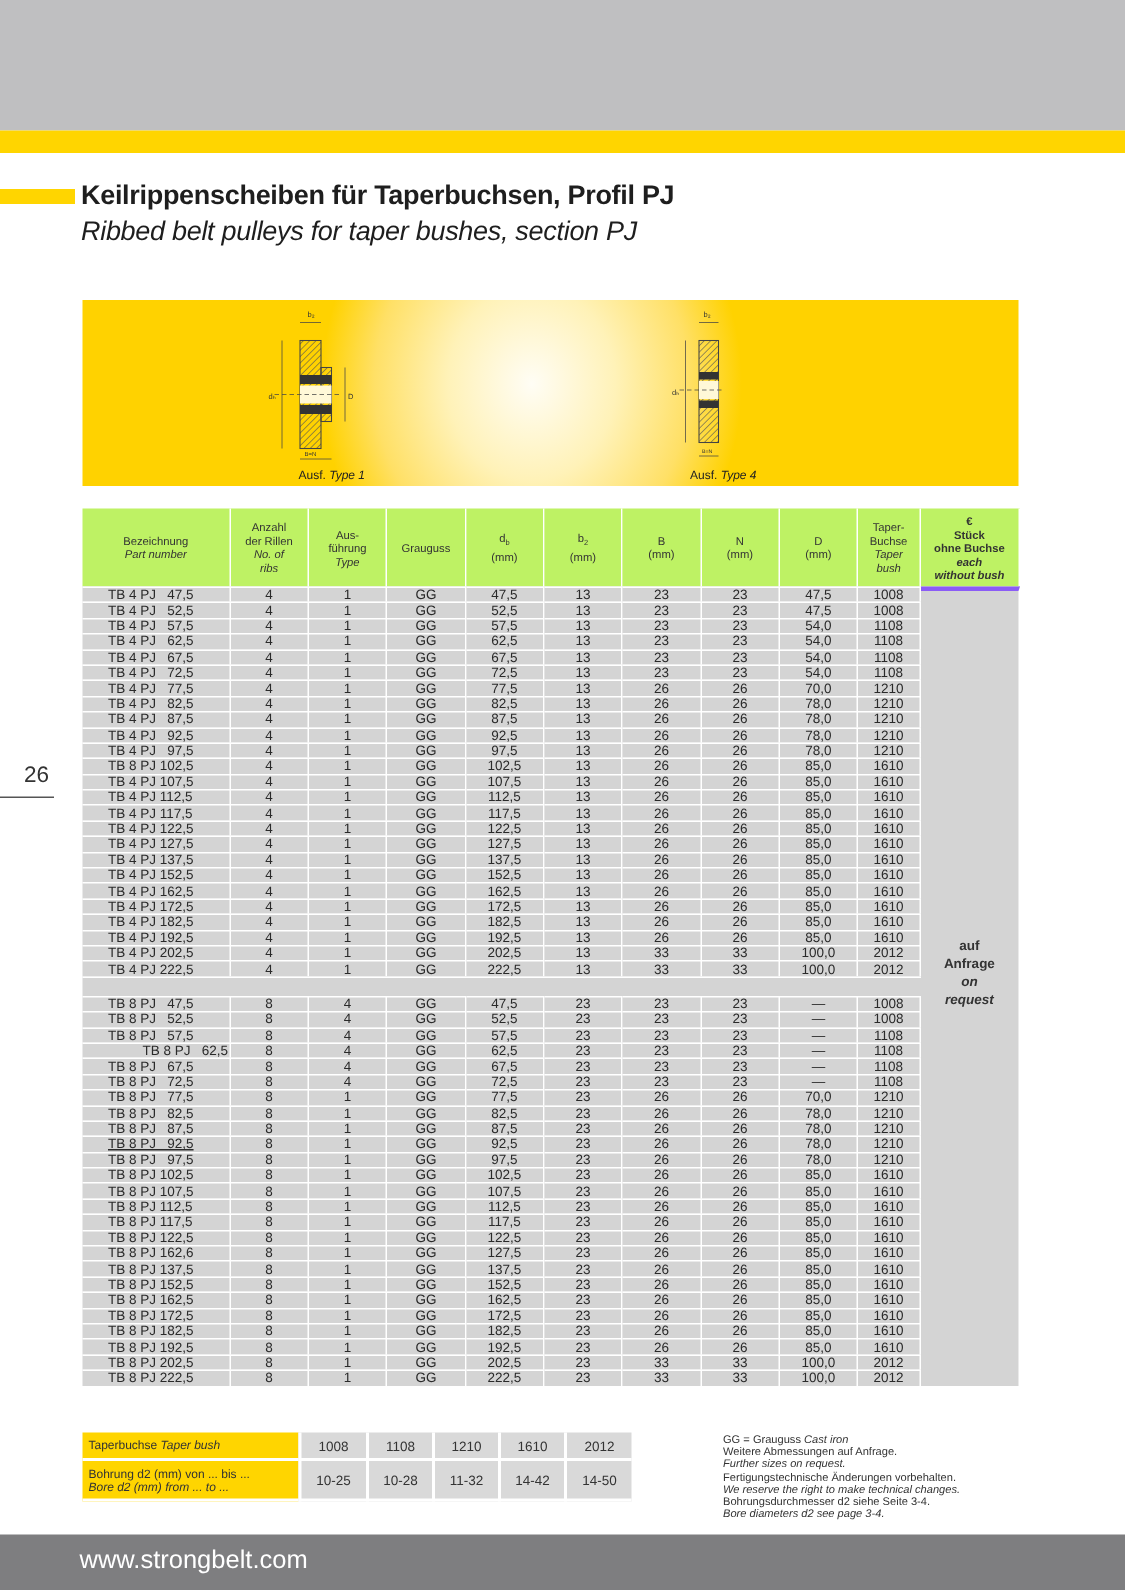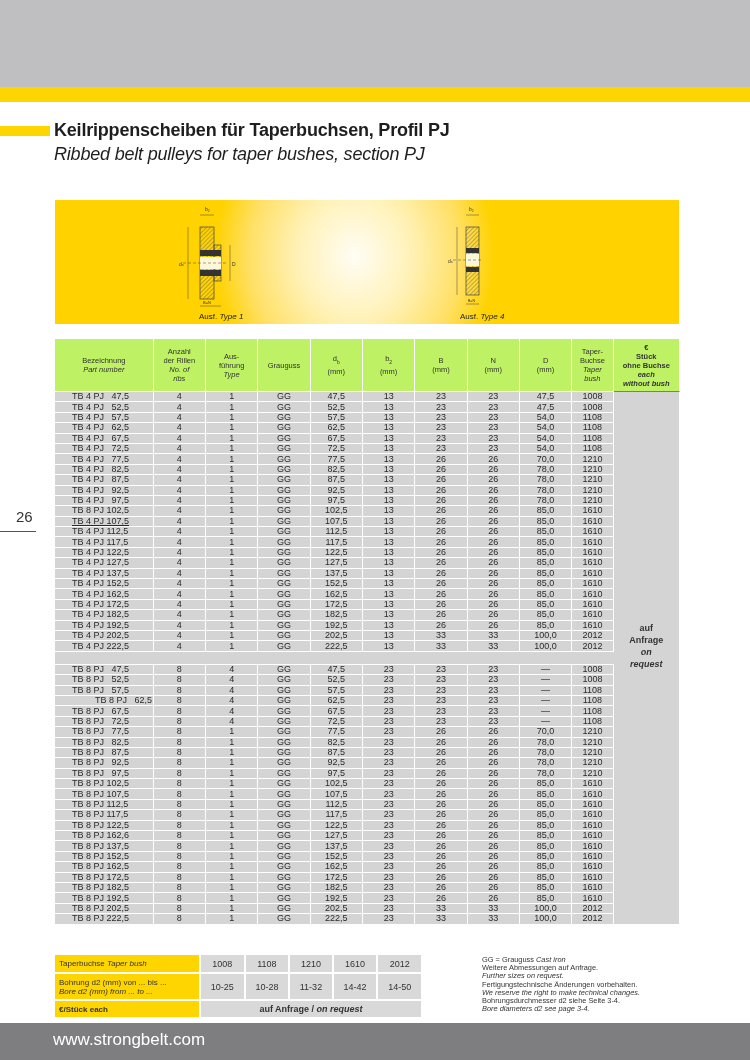--- a/index.html
+++ b/index.html
@@ -34,21 +34,21 @@
   }
   table.main th i { font-style: italic; }
   table.main th.price-h { font-weight: bold; }
   table.main td {
     background: #d4d4d4; height: 9.4px; padding: 0; text-align: center;
     border-right: 1px solid #ffffff; border-top: 1px solid #ffffff; color: #2a2a2a;
     white-space: nowrap; font-size: 9px; line-height: 9px;
   }
   table.main td.pn { text-align: left; padding-left: 17px; }
   table.main td.price {
-    background: #d4d4d4; border-top: 1px solid #8b5cf6; vertical-align: middle;
+    background: #d4d4d4; border-top: 3px solid #8b5cf6; vertical-align: middle;
     font-weight: bold; font-size: 9px; line-height: 12px; color: #333;
   }
   table.main td.price i { font-style: italic; }
   table.main tr.gap td { height: 12px; background: #d4d4d4; border-right: none; }
 
   .page-num { position: absolute; left: 16px; top: 508px; font-size: 15px; color: #333; }
   .page-line { position: absolute; left: 0; top: 531px; width: 36px; height: 1px; background: #555; }
 
   table.bush {
     position: absolute; left: 55px; top: 955px; width: 366px;
@@ -330,21 +330,21 @@
         <td>1</td>
         <td>GG</td>
         <td>102,5</td>
         <td>13</td>
         <td>26</td>
         <td>26</td>
         <td>85,0</td>
         <td>1610</td>
       </tr>
       <tr>
-        <td class="pn" style="white-space: pre; text-decoration: underline;">TB 4 PJ 107,5</td>
+        <td class="pn" style="white-space: pre;">TB 4 PJ 107,5</td>
         <td>4</td>
         <td>1</td>
         <td>GG</td>
         <td>107,5</td>
         <td>13</td>
         <td>26</td>
         <td>26</td>
         <td>85,0</td>
         <td>1610</td>
       </tr>
@@ -597,21 +597,21 @@
         <td>1</td>
         <td>GG</td>
         <td>87,5</td>
         <td>23</td>
         <td>26</td>
         <td>26</td>
         <td>78,0</td>
         <td>1210</td>
       </tr>
       <tr>
-        <td class="pn" style="white-space: pre;">TB 8 PJ   92,5</td>
+        <td class="pn" style="white-space: pre; text-decoration: underline;">TB 8 PJ   92,5</td>
         <td>8</td>
         <td>1</td>
         <td>GG</td>
         <td>92,5</td>
         <td>23</td>
         <td>26</td>
         <td>26</td>
         <td>78,0</td>
         <td>1210</td>
       </tr>
@@ -815,27 +815,20 @@
     <td class="lbl">
       <span>Bohrung d2 (mm) von ... bis ...</span><br>
       <i>Bore d2 (mm) from ... to ...</i>
     </td>
     <td class="val">10-25</td>
     <td class="val">10-28</td>
     <td class="val">11-32</td>
     <td class="val">14-42</td>
     <td class="val">14-50</td>
   </tr>
-  <tr class="r3">
-    <td class="lbl"><b>€/Stück each</b></td>
-    <td class="val req" colspan="5">
-      <span>auf Anfrage /</span>
-      <i>on request</i>
-    </td>
-  </tr>
 </tbody>
   </table>
 
 <div class="notes">
   <div><span>GG  = Grauguss</span> <span class="it">Cast iron</span></div>
   <div>Weitere Abmessungen auf Anfrage.</div>
   <div class="it">Further sizes on request.</div>
   <div>Fertigungstechnische Änderungen vorbehalten.</div>
   <div class="it">We reserve the right to make technical changes.</div>
   <div>Bohrungsdurchmesser d2 siehe Seite 3-4.</div>

